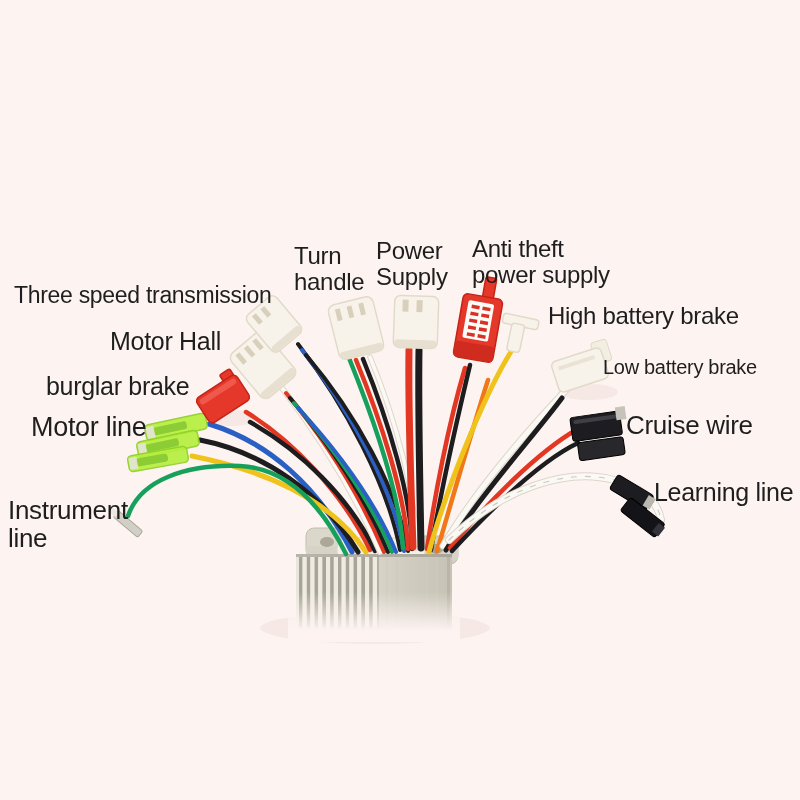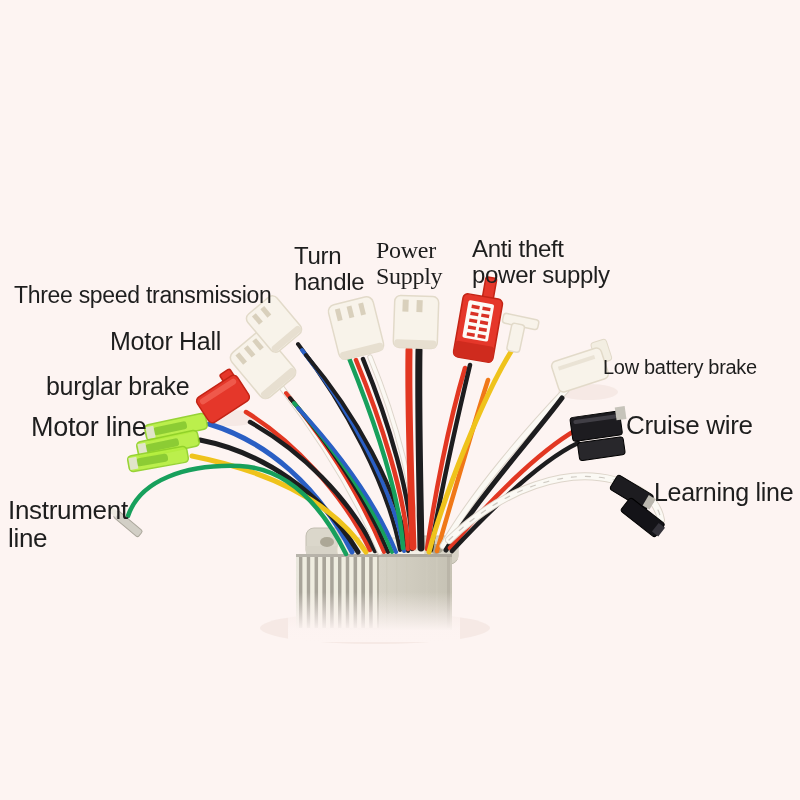--- a/index.html
+++ b/index.html
@@ -280,19 +280,20 @@
 
   <rect x="288" y="592" width="172" height="50" fill="url(#fadeGrad)"></rect>
 </svg>
 
 <div class="label" style="left:14px;top:283px;font-size:23px;">Three speed transmission</div>
 <div class="label" style="left:110px;top:328px;font-size:25px;">Motor Hall</div>
 <div class="label" style="left:46px;top:373px;font-size:25px;">burglar brake</div>
 <div class="label" style="left:31px;top:413px;font-size:27px;">Motor line</div>
 <div class="label wrap" style="left:0px;top:496px;width:130px;font-size:26px;padding-left:8px;">Instrument line</div>
 <div class="label wrap" style="left:294px;top:243px;width:82px;font-size:24px;">Turn handle</div>
-<div class="label wrap" style="left:376px;top:238px;width:92px;font-size:24px;font-family:Liberation Serif, serif;">Power Supply</div>
+<div class="label wrap" style="left:376px;top:238px;width:92px;font-size:24px;">Power Supply</div>
 <div class="label wrap" style="left:472px;top:236px;width:150px;font-size:24px;">Anti theft power supply</div>
+<div class="label" style="left:548px;top:303px;font-size:24px;">High battery brake</div>
 <div class="label" style="left:603px;top:357px;font-size:20px;">Low battery brake</div>
 <div class="label" style="left:626px;top:411px;font-size:26px;">Cruise wire</div>
 <div class="label" style="left:654px;top:479px;font-size:25px;">Learning line</div>
 
 </div>
 
 </body></html>

